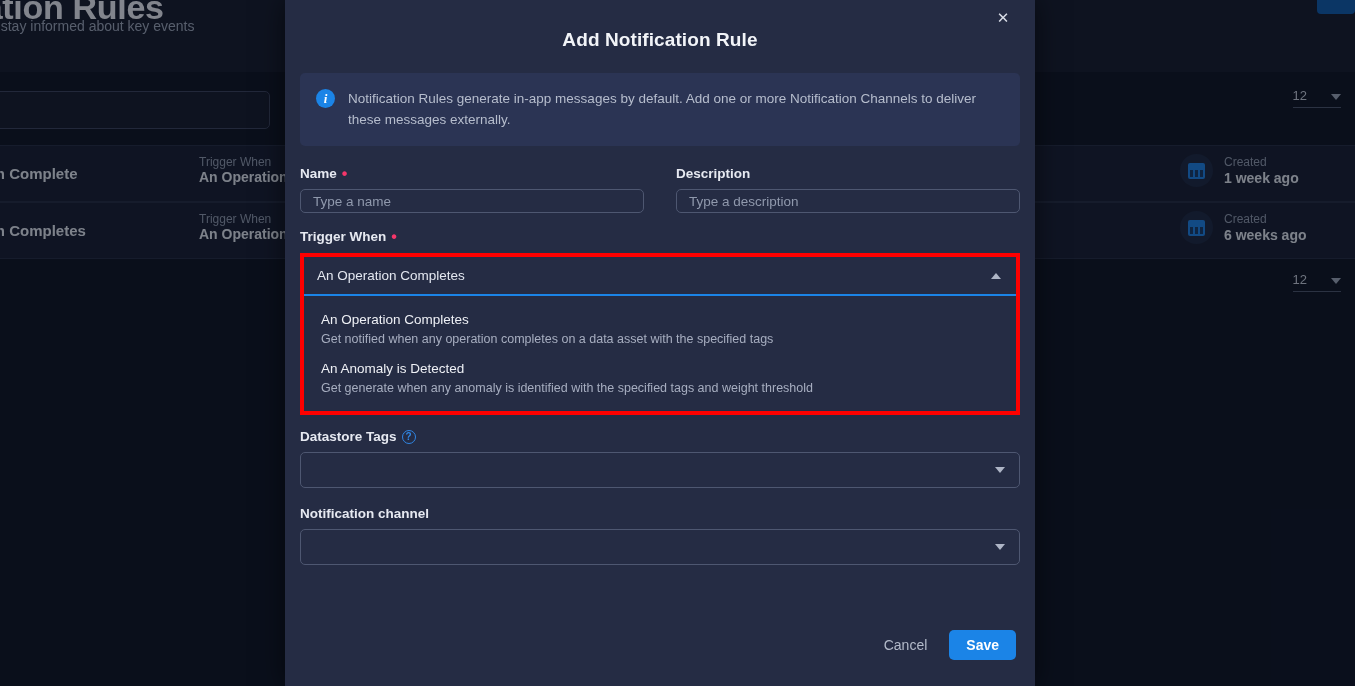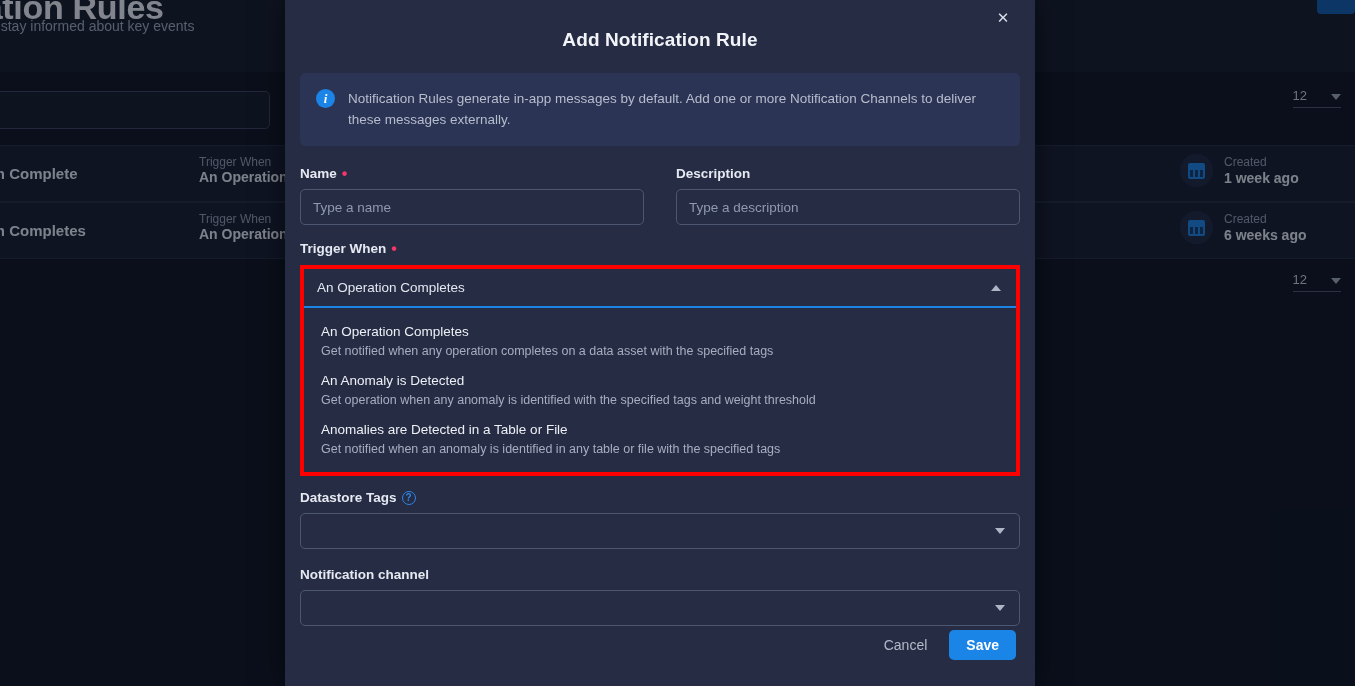--- a/index.html
+++ b/index.html
@@ -122,21 +122,21 @@
 
   .form { padding: 0 15px; position: relative; }
   .row2 { display: flex; gap: 32px; margin-top: 20px; }
   .fgroup { flex: 1; }
   .flabel {
     font-size: 13.5px; font-weight: bold; color: #e6e9f1; margin-bottom: 8px;
     display: flex; align-items: center; gap: 5px;
   }
   .req { color: #f5366a; font-size: 16px; line-height: 10px; }
   .finput {
-    width: 100%; height: 36px; background: transparent;
+    width: 100%; height: 24px; background: transparent;
     border: 1px solid #4e5771; border-radius: 5px;
     color: #e3e7f0; font-size: 13.5px; padding: 0 12px;
     font-family: "Liberation Sans", sans-serif;
   }
   .finput::placeholder { color: #9099ad; }
 
   .trigger-wrap { margin-top: 16px; }
   .redbox {
     position: relative; margin-top: 9px;
     border: 4px solid #fe0000;
@@ -299,25 +299,21 @@
           <span class="val">An Operation Completes</span>
           <span class="caret-up"></span>
         </div>
         <div class="options">
           <div class="opt">
             <div class="opt-title">An Operation Completes</div>
             <div class="opt-desc">Get notified when any operation completes on a data asset with the specified tags</div>
           </div>
           <div class="opt">
             <div class="opt-title">An Anomaly is Detected</div>
-            <div class="opt-desc">Get operation when any anomaly is identified with the specified tags and weight threshold</div>
-          </div>
-          <div class="opt">
-            <div class="opt-title">Anomalies are Detected in a Table or File</div>
-            <div class="opt-desc">Get notified when an anomaly is identified in any table or file with the specified tags</div>
+            <div class="opt-desc">Get generate when any anomaly is identified with the specified tags and weight threshold</div>
           </div>
         </div>
       </div>
     </div>
 
     <div class="tagsrow">
       <div class="flabel">
         <span>Datastore Tags</span>
         <span class="help-ico">?</span>
       </div>

